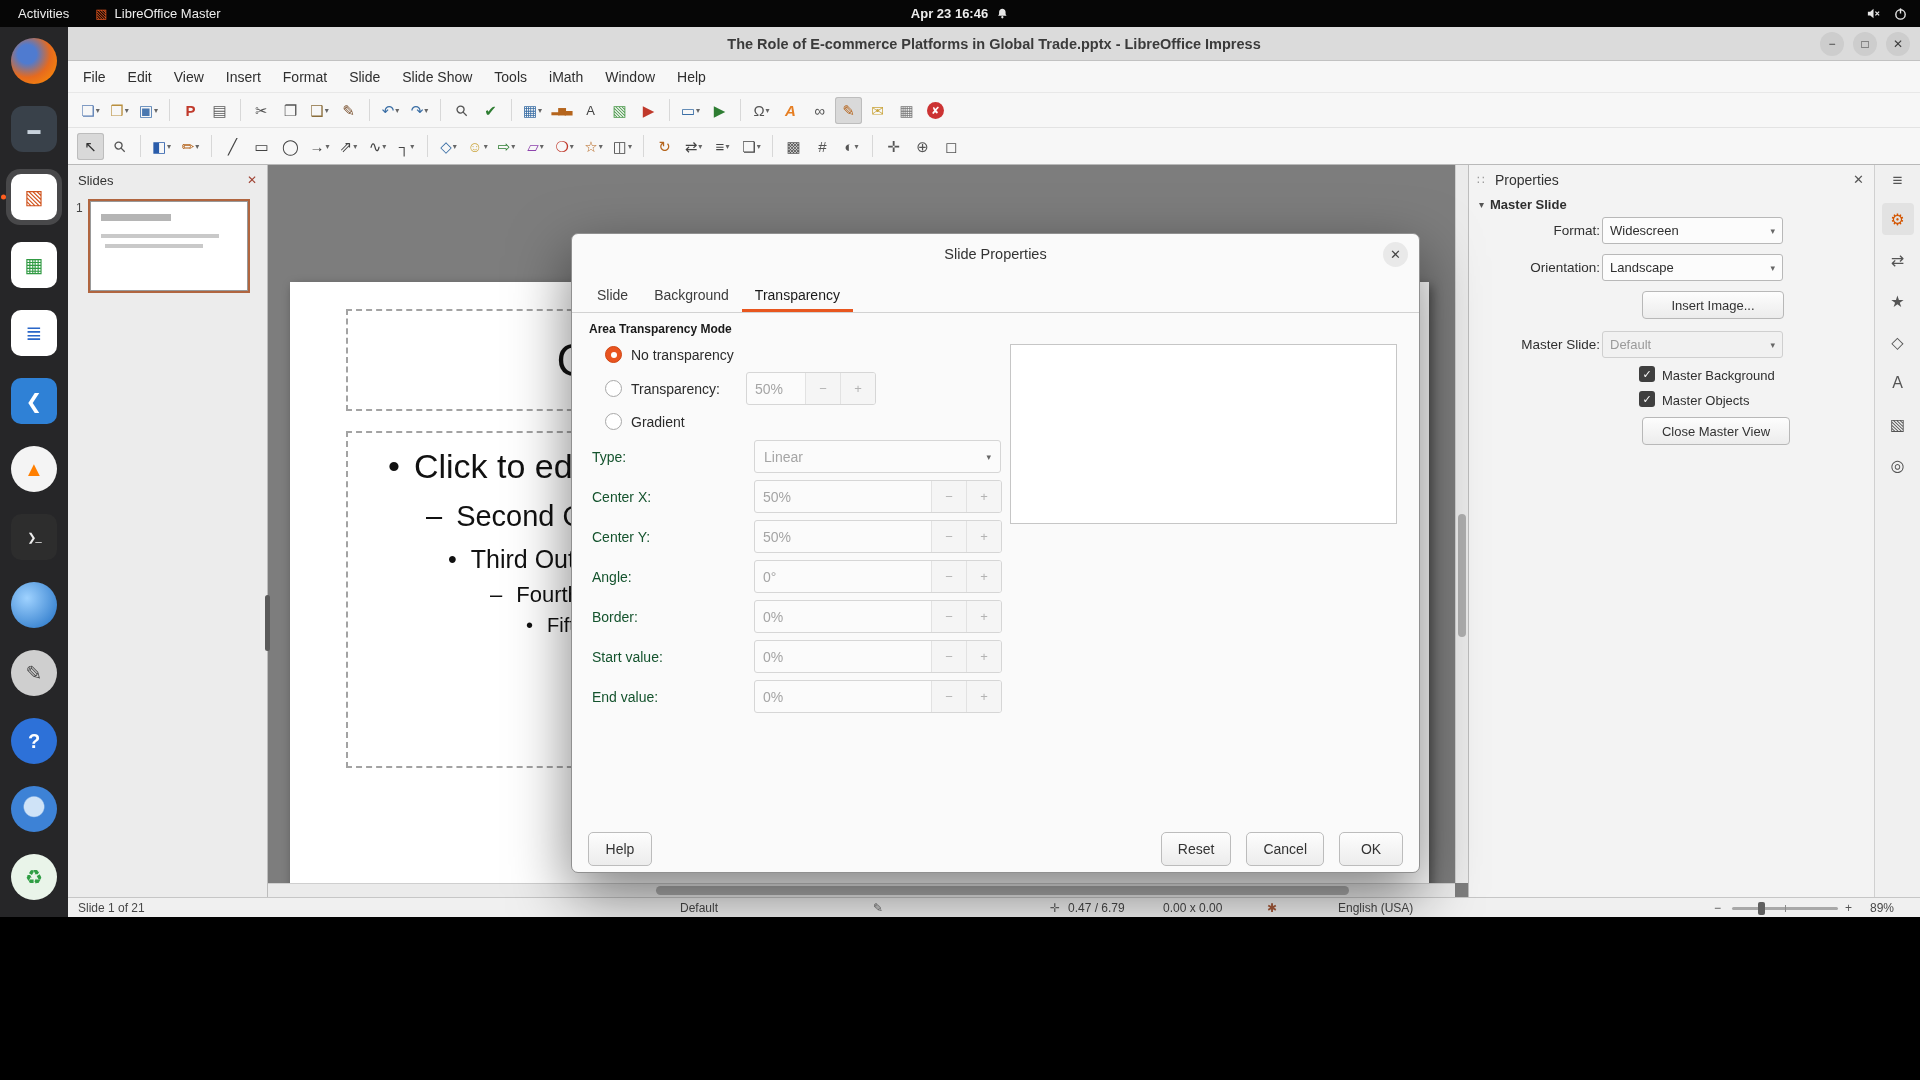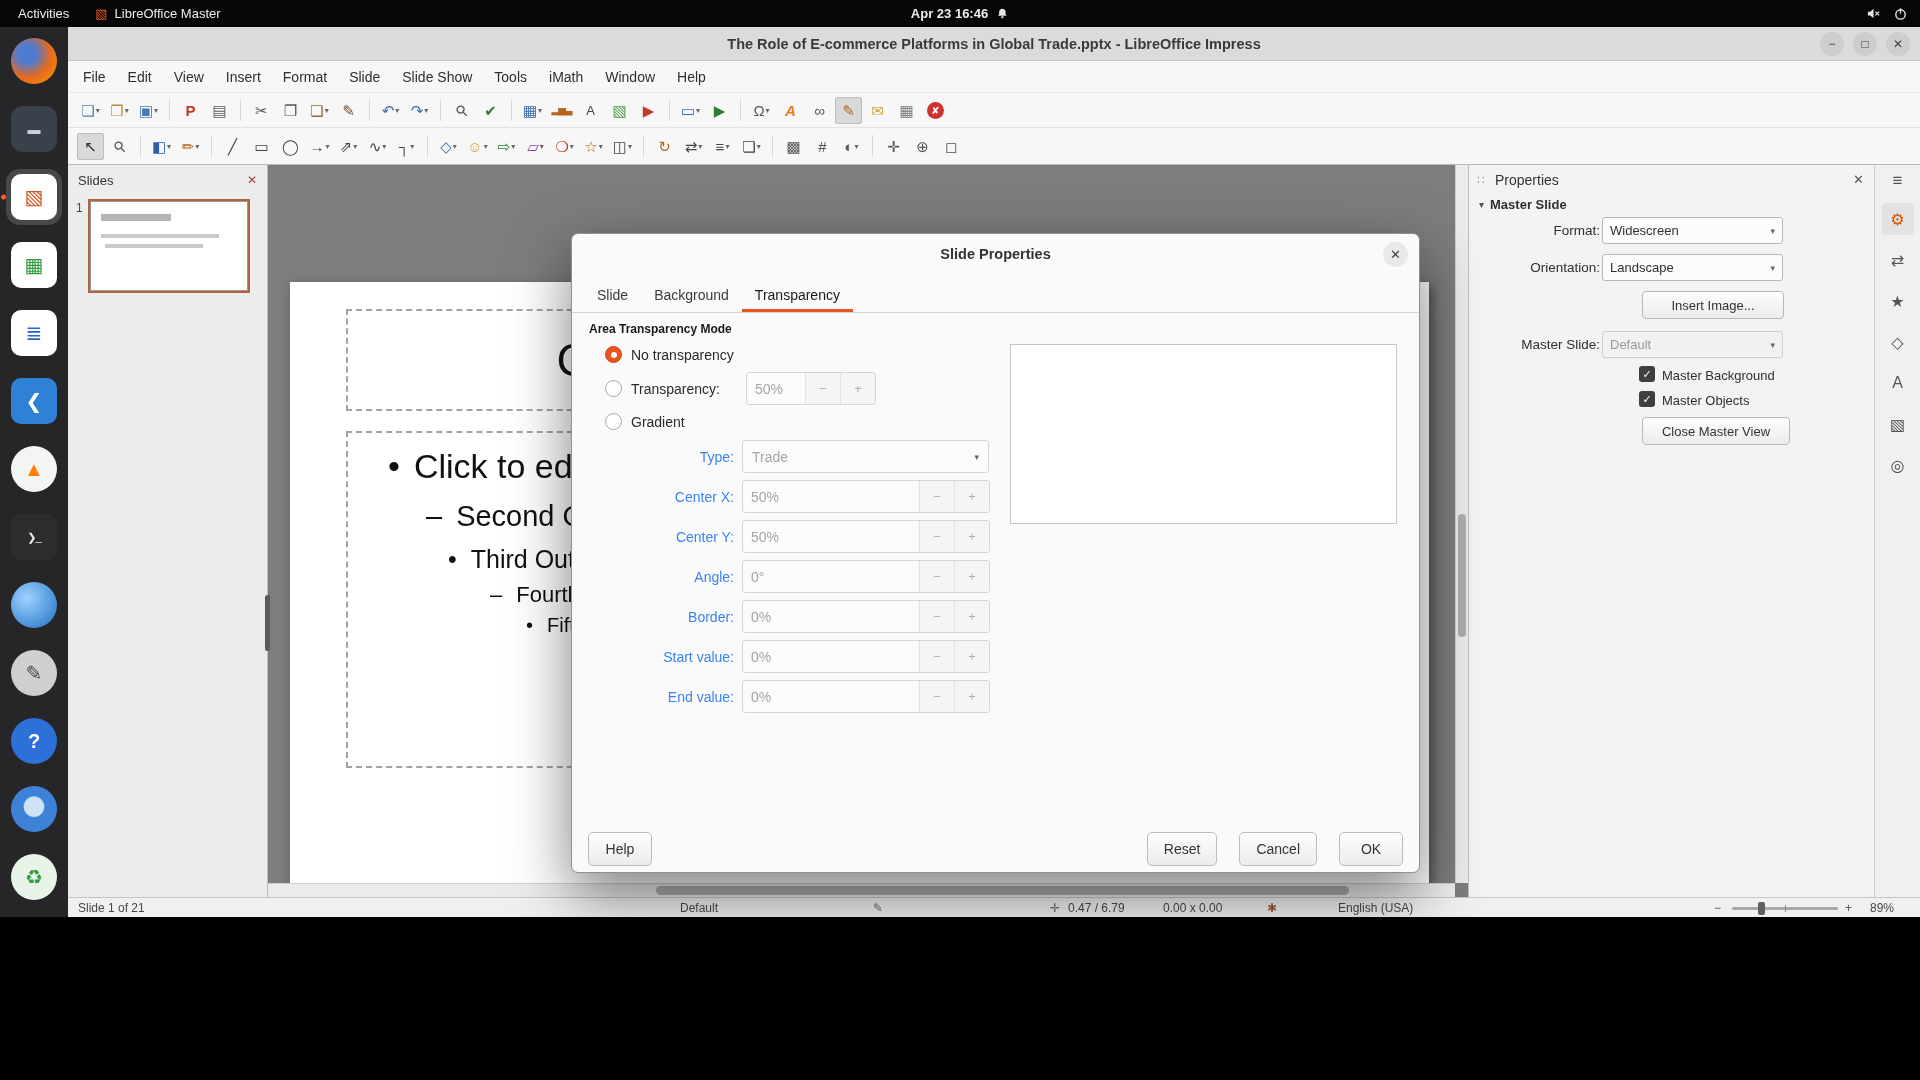--- a/index.html
+++ b/index.html
@@ -113,46 +113,46 @@
   .st-zoom-out{left:1646px;color:#555}
   .st-track{position:absolute;left:1664px;top:9px;width:106px;height:3px;background:#a8a8a8;border-radius:2px}
   .st-track::after{content:"";position:absolute;left:53px;top:-2px;width:1px;height:7px;background:#8b8b8b}
   .st-thumb{position:absolute;left:26px;top:-5px;width:7px;height:13px;background:#5f5f5f;border-radius:2px}
   .st-zoom-in{left:1777px;color:#555}
   .st-pct{left:1802px}
 
   
   .dialog{position:absolute;left:571px;top:233px;width:849px;height:640px;background:#fafafa;border:1px solid #909090;border-radius:7px;box-shadow:0 22px 60px rgba(0,0,0,.5);z-index:40;font-size:14px}
   .dlg-head{height:40px;position:relative;display:flex;align-items:center;justify-content:center}
-  .dlg-title{font-weight:bold;font-size:14.5px;color:#333}
+  .dlg-title{font-weight:normal;font-size:14.5px;color:#333}
   .dlg-close{position:absolute;right:11px;top:8px;width:25px;height:25px;border-radius:50%;background:#e9e9e9;display:grid;place-items:center;color:#444;font-size:13px}
   .dlg-tabs{position:absolute;left:0;right:0;top:46px;height:33px;border-bottom:1px solid #d2d2d2;display:flex;padding-left:12px}
   .dtab{padding:0 13px;font-size:14px;color:#3c3c3c;display:flex;align-items:center;border-bottom:3px solid transparent}
   .dtab[data-active="true"]{border-bottom-color:#e8561e;color:#1a1a1a}
   .dlg-heading{position:absolute;left:17px;top:88px;font-weight:bold;font-size:12px;color:#1a1a1a}
   .radio-row{position:absolute;left:33px;display:flex;align-items:center;gap:9px}
   .r1{top:112px}.r2{top:146px}.r3{top:179px}
   .rlabel{font-size:14px;color:#2b2b2b}
   .radio{width:17px;height:17px;border-radius:50%;border:1px solid #a8a8a8;background:#fff;position:relative;flex:none}
   .radio.sel{background:#E95420;border-color:#cf4512}
   .radio.sel::after{content:"";position:absolute;left:5px;top:5px;width:6px;height:6px;border-radius:50%;background:#fff}
   .grows{position:absolute;left:20px;top:206px}
   .g-row{display:flex;align-items:center;height:33px;margin-bottom:7px}
-  .g-label{width:142px;text-align:right;margin-right:8px;font-size:14px;color:#3b82f6}
+  .g-label{width:142px;text-align:left;margin-right:20px;font-size:14px;color:#14532d}
   .dropdown{width:247px;height:33px;border:1px solid #d6d6d6;border-radius:3px;background:#fbfbfb;display:flex;align-items:center;justify-content:space-between;padding:0 9px;color:#a5a5a5}
   .spin{display:inline-flex;height:33px;border:1px solid #d6d6d6;border-radius:3px;background:#fbfbfb;overflow:hidden;align-items:stretch}
   .spin.transp{position:absolute;left:174px;top:138px}
   .spin-val{padding-left:8px;display:flex;align-items:center;color:#a5a5a5;font-size:14px}
   .spin.transp .spin-val{width:58px}
   .spin-val.wide{width:176px}
   .spin-btn{width:35px;border-left:1px solid #e2e2e2;display:flex;align-items:center;justify-content:center;color:#b3b3b3;background:#f5f5f5;font-size:13px}
   .preview{position:absolute;left:438px;top:110px;width:387px;height:180px;background:#fff;border:1px solid #c6c6c6}
   .dlg-buttons{position:absolute;left:16px;right:16px;top:598px;display:flex;justify-content:space-between}
   .btn{height:34px;min-width:64px;padding:0 16px;border:1px solid #bcbcbc;border-radius:5px;background:linear-gradient(#fdfdfd,#ececec);font-size:14px;color:#333;font-family:inherit}
-  .btn-group{display:flex;gap:22px}
+  .btn-group{display:flex;gap:15px}
 </style>
 </head>
 <body>
 
 <div class="screen">
 
   <div class="topbar">
     <div class="tb-left">
       <span>Activities</span>
       <span class="tb-app">
@@ -706,21 +706,21 @@
     </span>
     <div class="radio-row r3">
       <span class="radio"></span>
       <span class="rlabel">Gradient</span>
     </div>
 
     <div class="grows">
       <div class="g-row">
         <span class="g-label">Type:</span>
         <span class="dropdown">
-          <span>Trade</span>
+          <span>Linear</span>
           <span class="dd-arrow">▾</span>
         </span>
       </div>
       <div>
 
           <div class="g-row">
             <span class="g-label">Center X:</span>
             <span class="spin">
               <span class="spin-val wide">50%</span>
               <span class="spin-btn">−</span>

